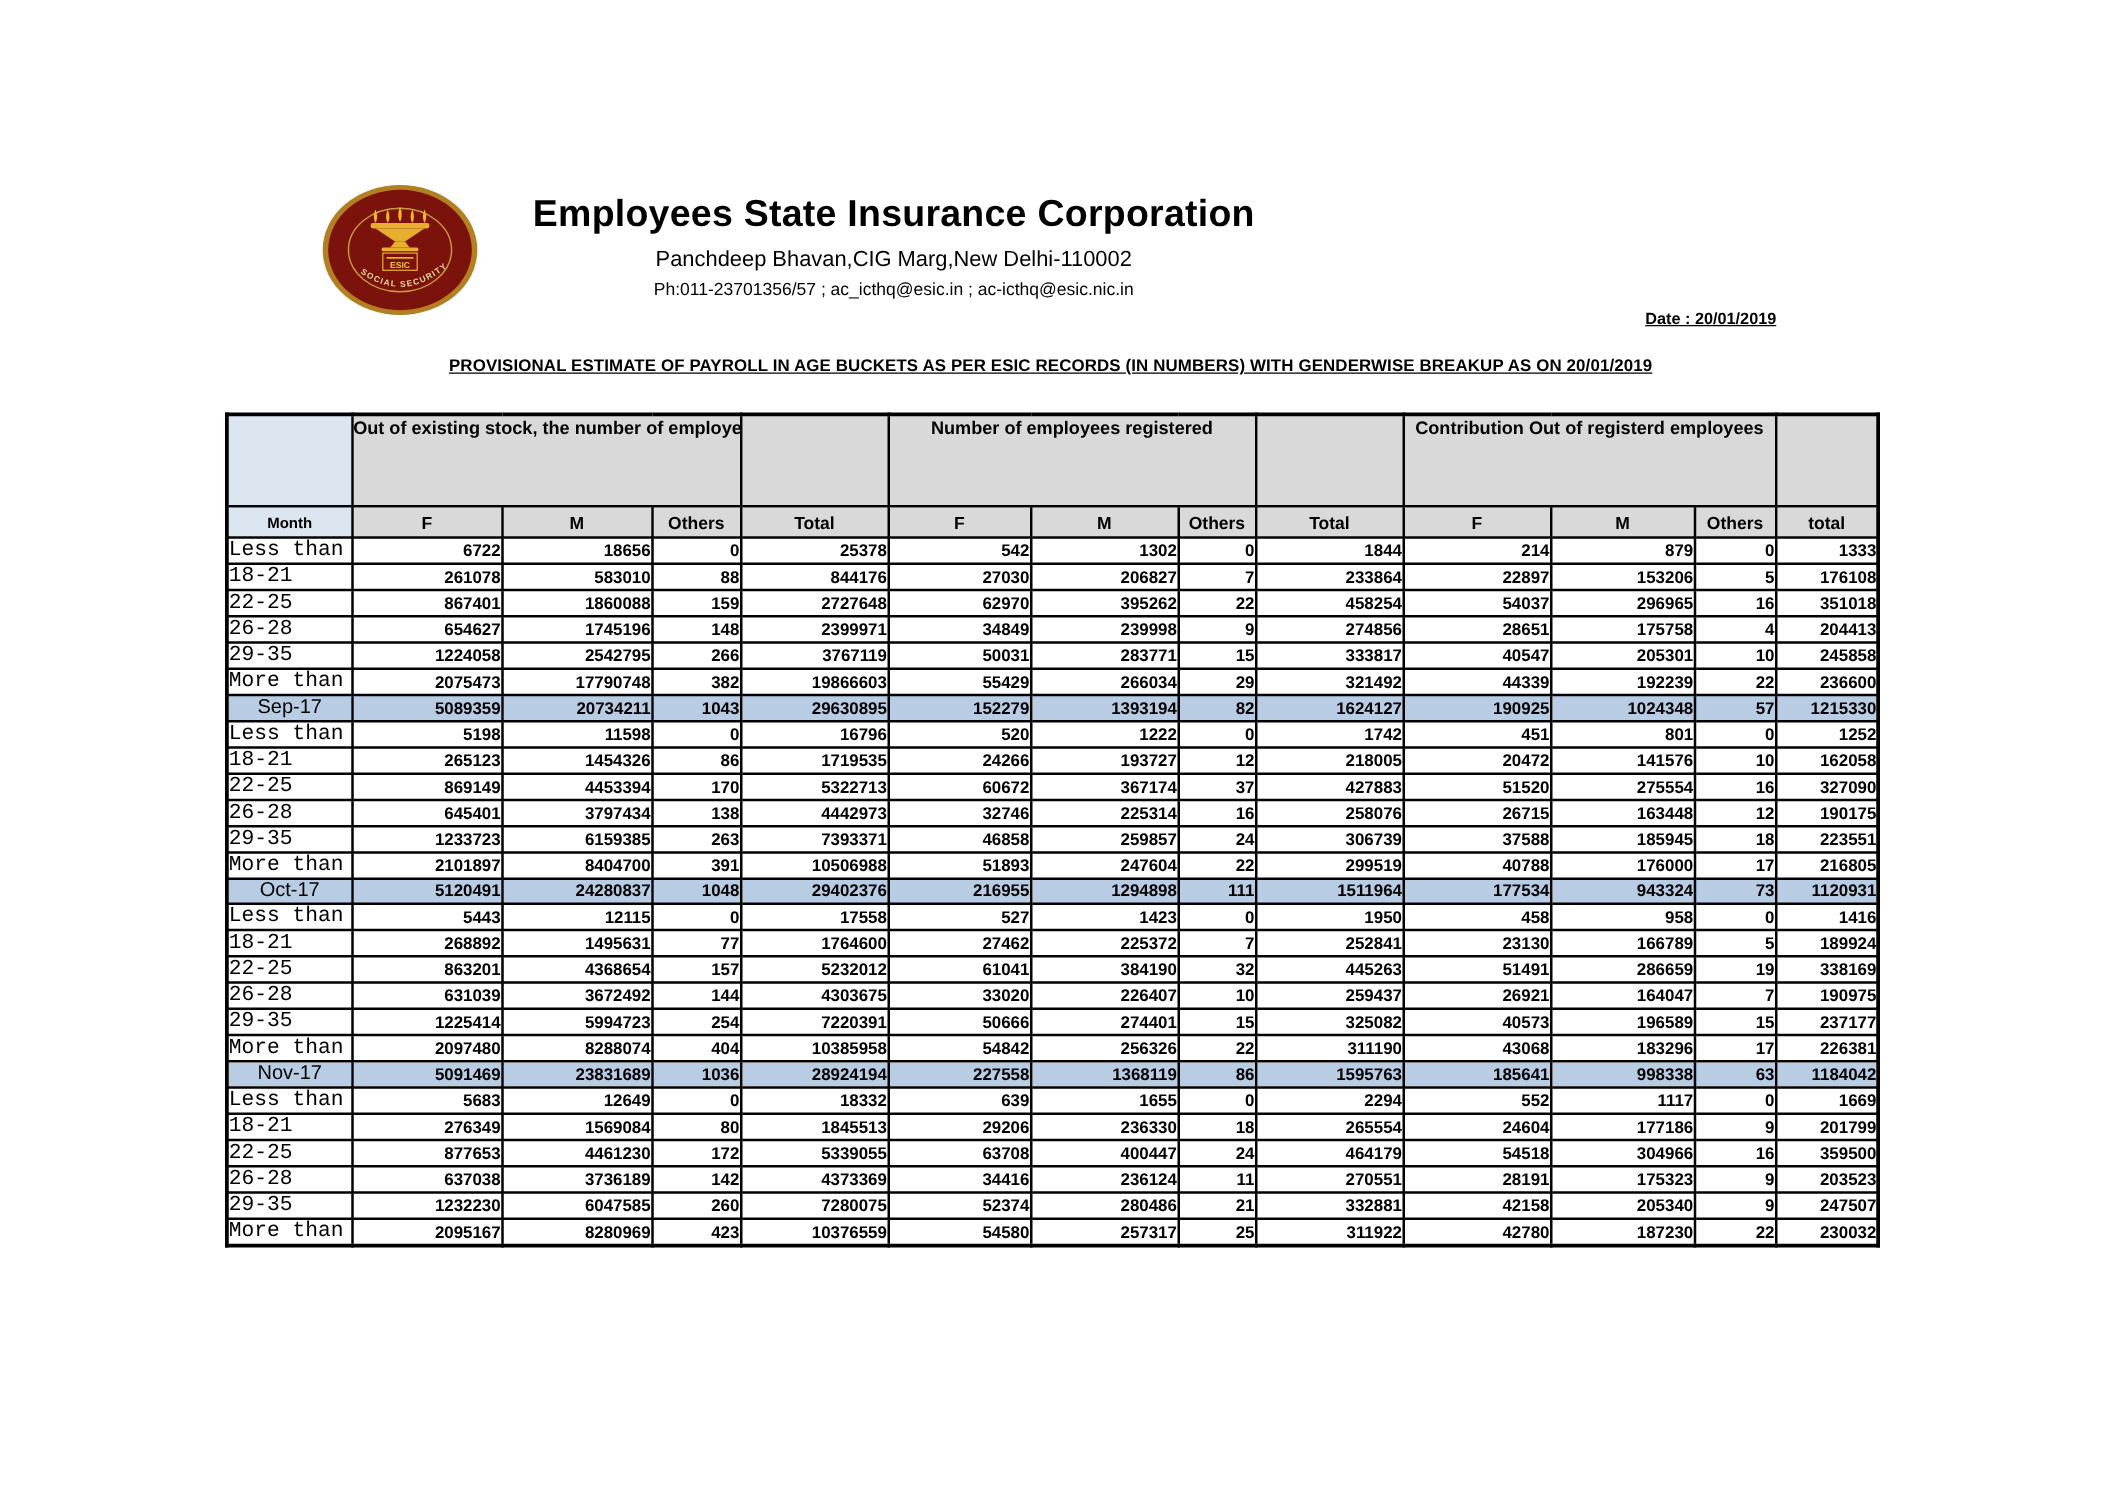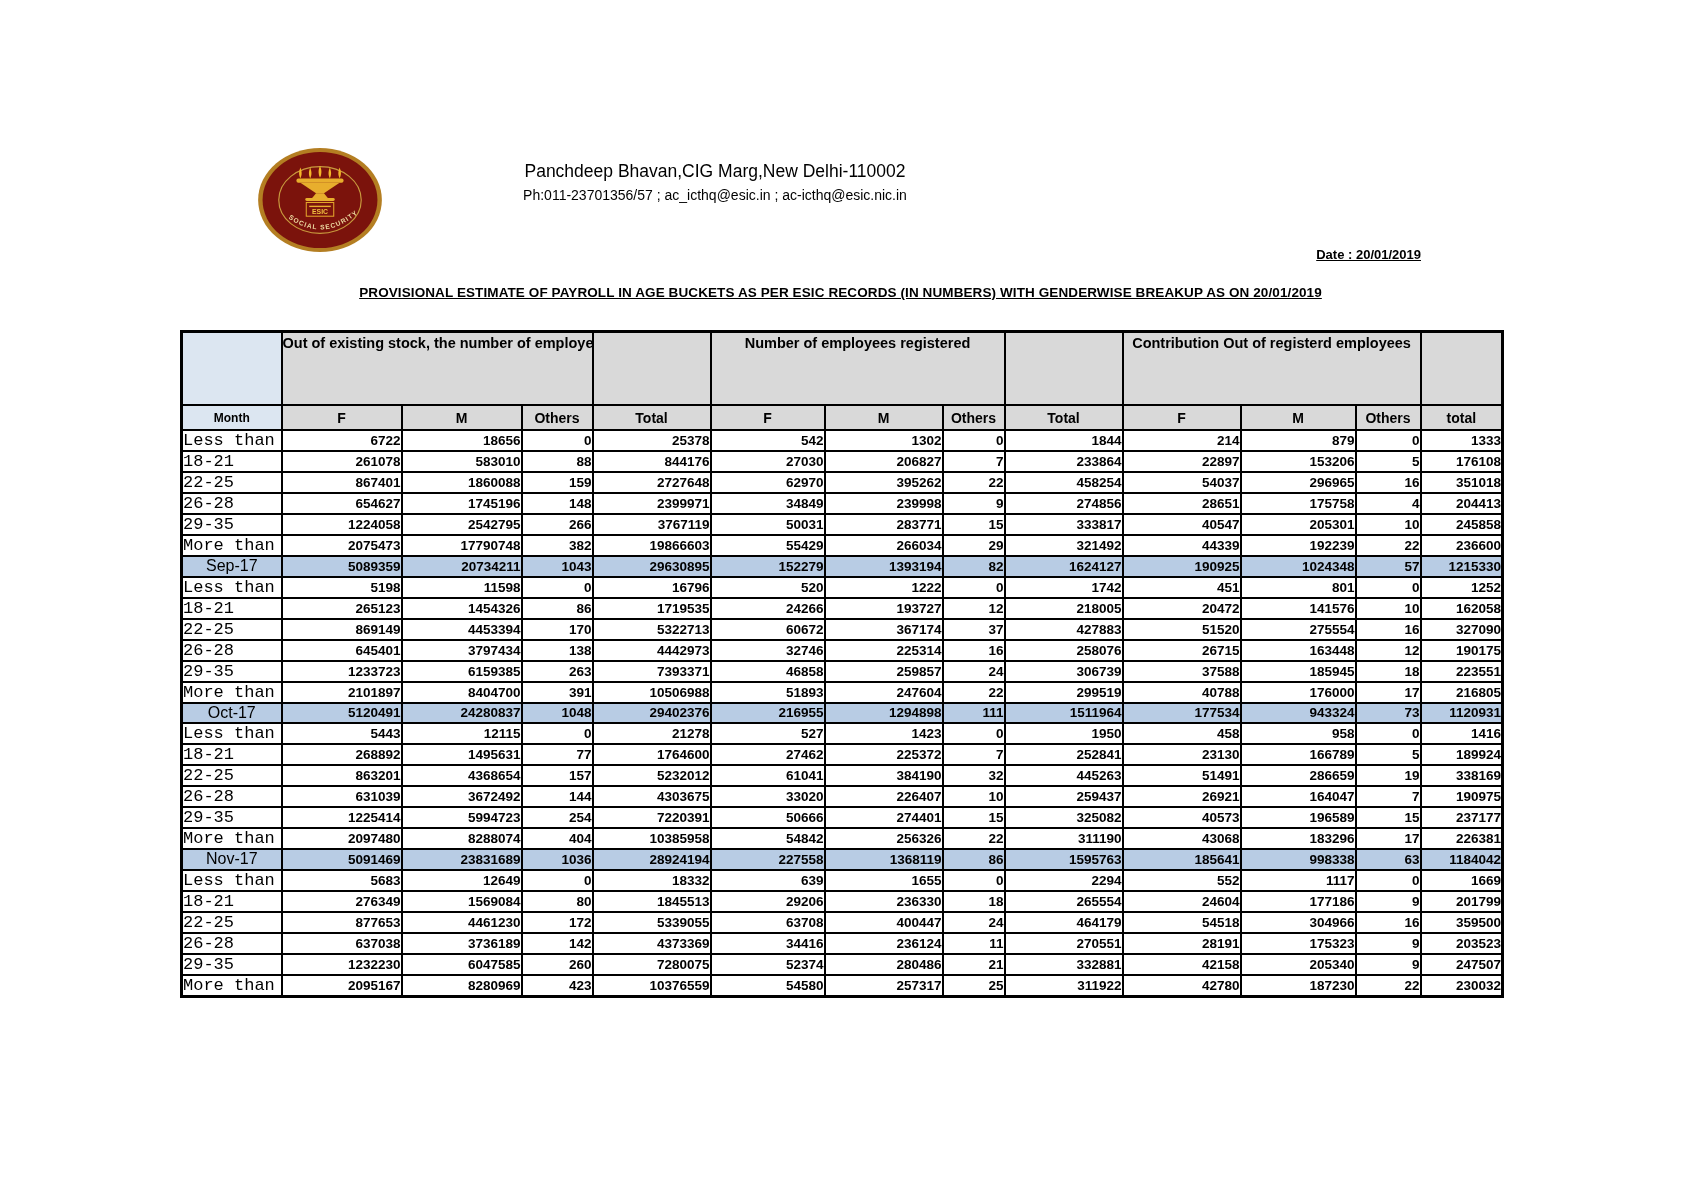--- a/index.html
+++ b/index.html
@@ -77,20 +77,21 @@
       <path d="M54 61.5 h22" stroke="#e8ae2d" stroke-width="1.4" fill="none"></path>
       <text x="65" y="69.5" font-size="7" font-weight="bold" fill="#f0c040" text-anchor="middle" font-family="&quot;Liberation Sans&quot;,sans-serif">ESIC</text>
     </g>
     <path id="lgArc" d="M 20 63 Q 65 107 110 63" fill="none"></path>
     <text font-size="6.8" font-weight="bold" fill="#ecd9a0" letter-spacing="1.1" font-family="&quot;Liberation Sans&quot;,sans-serif">
       <textPath href="#lgArc" startOffset="16%">SOCIAL SECURITY</textPath>
     </text>
   </svg>
 
   <div class="org">
+    <div class="org-name">Employees State Insurance Corporation</div>
     <div class="org-address">Panchdeep Bhavan,CIG Marg,New Delhi-110002</div>
     <div class="org-contact">Ph:011-23701356/57 ;  ac_icthq@esic.in ; ac-icthq@esic.nic.in</div>
   </div>
 
   <div class="date-line">Date : 20/01/2019</div>
 
   <div class="doc-title">PROVISIONAL ESTIMATE OF PAYROLL IN AGE BUCKETS AS PER ESIC RECORDS (IN NUMBERS) WITH GENDERWISE BREAKUP AS ON 20/01/2019</div>
 
   <table id="payroll-table">
       <colgroup>
@@ -343,21 +344,21 @@
           <td class="num">177534</td>
           <td class="num">943324</td>
           <td class="num">73</td>
           <td class="num">1120931</td>
         </tr>
         <tr>
           <td class="age">Less than 18</td>
           <td class="num">5443</td>
           <td class="num">12115</td>
           <td class="num">0</td>
-          <td class="num">21278</td>
+          <td class="num">17558</td>
           <td class="num">527</td>
           <td class="num">1423</td>
           <td class="num">0</td>
           <td class="num">1950</td>
           <td class="num">458</td>
           <td class="num">958</td>
           <td class="num">0</td>
           <td class="num">1416</td>
         </tr>
         <tr>

